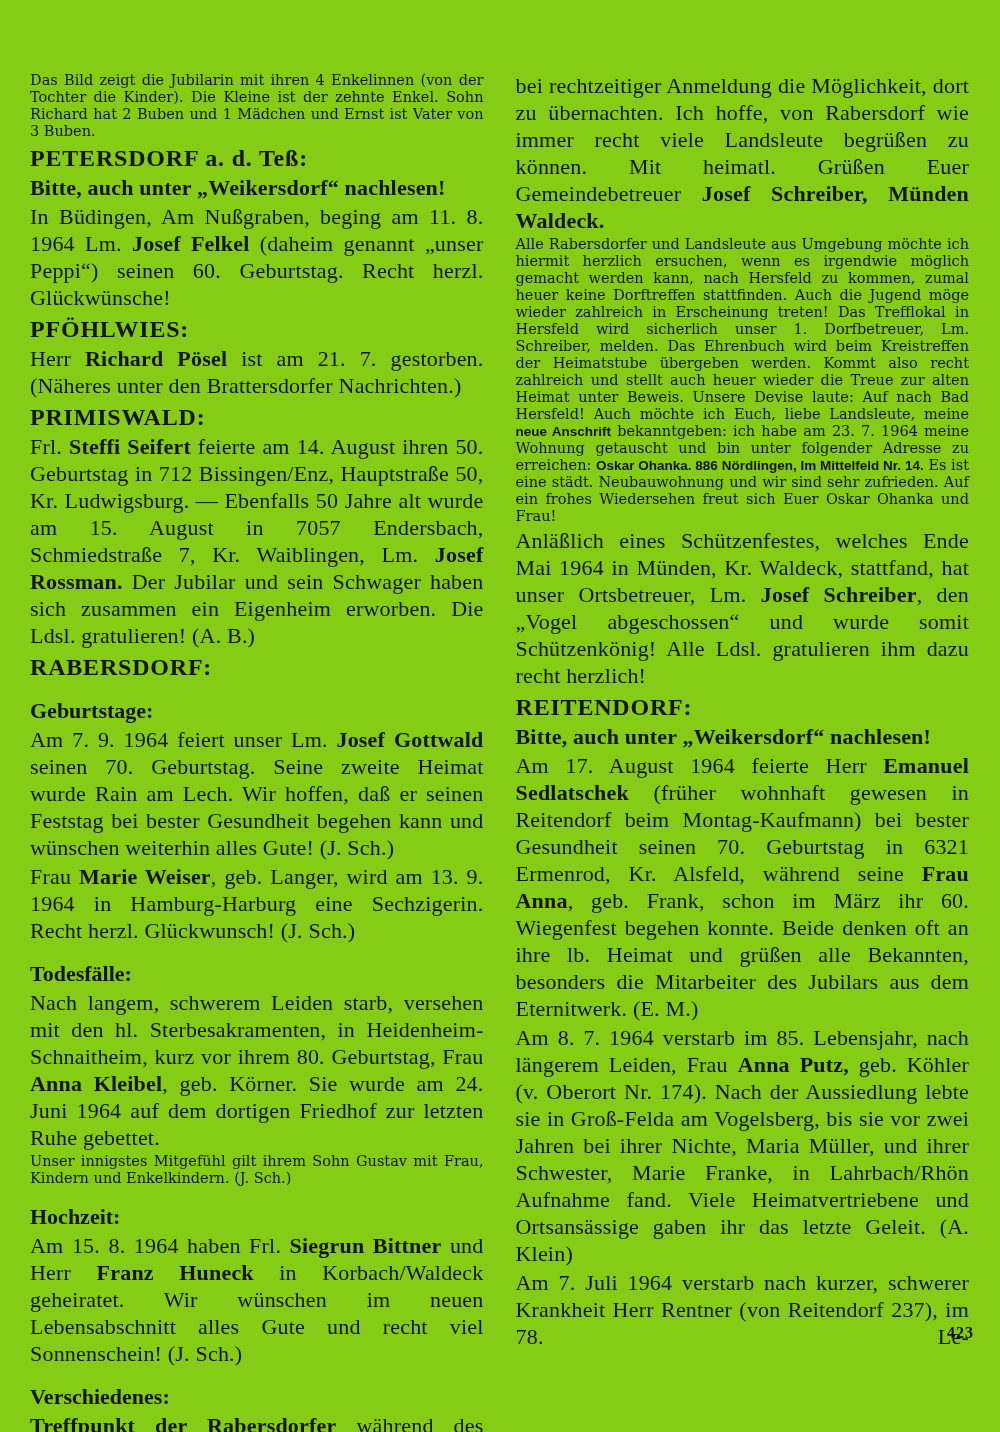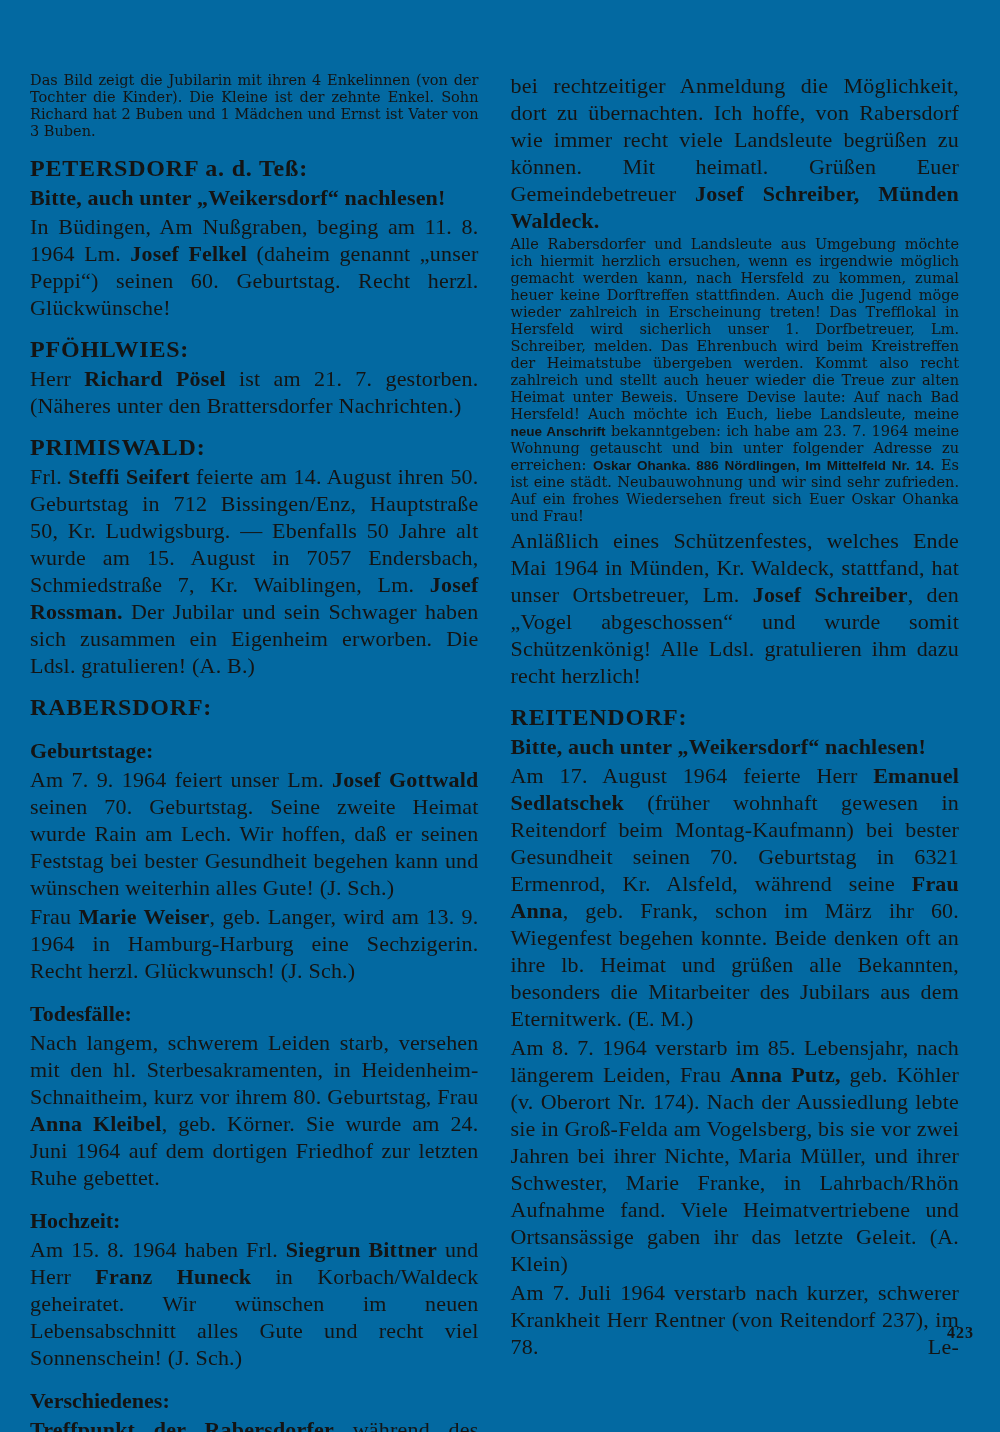--- a/index.html
+++ b/index.html
@@ -1,25 +1,25 @@
 <!DOCTYPE html>
 <html><head>
 <meta charset="utf-8">
 <style>
   html, body { margin: 0; padding: 0; background: #e9e7e2; }
   .page {
     position: relative;
     width: 1000px;
     height: 1432px;
     margin: 0 auto;
-    background: #0369a1;
+    background: #84cc16;
     color: #141414;
     font-family: "Liberation Serif", "DejaVu Serif", serif;
     box-sizing: border-box;
-    padding: 72px 41px 0 30px;
+    padding: 72px 31px 0 30px;
     overflow: hidden;
   }
   .columns { display: flex; gap: 32px; }
   .col { width: 455px; box-sizing: border-box; }
 
   p { margin: 0 0 2px 0; }
 
   .body, .boldline {
     font-size: 22px;
     line-height: 27px;
@@ -27,21 +27,21 @@
     letter-spacing: 0.2px;
   }
   .boldline { font-weight: 700; }
   .cont { text-align-last: justify; }
 
   .heading {
     font-size: 24px;
     line-height: 28px;
     font-weight: 700;
     letter-spacing: 0.8px;
-    margin-top: 14px;
+    margin-top: 4px;
   }
   .subheading {
     font-size: 22px;
     line-height: 27px;
     font-weight: 700;
     margin-top: 16px;
   }
   .small {
     font-family: "DejaVu Serif", serif;
     font-size: 14.5px;
@@ -76,20 +76,21 @@
         <p class="heading">PFÖHLWIES:</p>
         <p class="body">Herr <span class="seg-b">Richard Pösel</span> ist am 21. 7. gestorben. (Näheres unter den Brattersdorfer Nachrichten.)</p>
         <p class="heading">PRIMISWALD:</p>
         <p class="body">Frl. <span class="seg-b">Steffi Seifert</span> feierte am 14. August ihren 50. Geburtstag in 712 Bissingen/Enz, Hauptstraße 50, Kr. Ludwigsburg. — Ebenfalls 50 Jahre alt wurde am 15. August in 7057 Endersbach, Schmiedstraße 7, Kr. Waiblingen, Lm. <span class="seg-b">Josef Rossman.</span> Der Jubilar und sein Schwager haben sich zusammen ein Eigenheim erworben. Die Ldsl. gratulieren! (A. B.)</p>
         <p class="heading">RABERSDORF:</p>
         <p class="subheading">Geburtstage:</p>
         <p class="body">Am 7. 9. 1964 feiert unser Lm. <span class="seg-b">Josef Gottwald</span> seinen 70. Geburtstag. Seine zweite Heimat wurde Rain am Lech. Wir hoffen, daß er seinen Feststag bei bester Gesundheit begehen kann und wünschen weiterhin alles Gute! (J. Sch.)</p>
         <p class="body">Frau <span class="seg-b">Marie Weiser</span>, geb. Langer, wird am 13. 9. 1964 in Hamburg-Harburg eine Sechzigerin. Recht herzl. Glückwunsch! (J. Sch.)</p>
         <p class="subheading">Todesfälle:</p>
         <p class="body">Nach langem, schwerem Leiden starb, versehen mit den hl. Sterbesakramenten, in Heidenheim-Schnaitheim, kurz vor ihrem 80. Geburtstag, Frau <span class="seg-b">Anna Kleibel</span>, geb. Körner. Sie wurde am 24. Juni 1964 auf dem dortigen Friedhof zur letzten Ruhe gebettet.</p>
+        <p class="small">Unser innigstes Mitgefühl gilt ihrem Sohn Gustav mit Frau, Kindern und Enkelkindern. (J. Sch.)</p>
         <p class="subheading">Hochzeit:</p>
         <p class="body">Am 15. 8. 1964 haben Frl. <span class="seg-b">Siegrun Bittner</span> und Herr <span class="seg-b">Franz Huneck</span> in Korbach/Waldeck geheiratet. Wir wünschen im neuen Lebensabschnitt alles Gute und recht viel Sonnenschein! (J. Sch.)</p>
         <p class="subheading">Verschiedenes:</p>
         <p class="body cont"><span class="seg-b">Treffpunkt der Rabersdorfer</span> während des Kreistreffens in Hersfeld ist das <span class="seg-b">Weiser Kaiserhof</span> in der Dudenstraße (vom Bahnhof in ca. 5 - 8 Minuten zu erreichen). Es besteht</p>
       </div>
     <div class="col" id="col-right">
         <p class="body">bei rechtzeitiger Anmeldung die Möglichkeit, dort zu übernachten. Ich hoffe, von Rabersdorf wie immer recht viele Landsleute begrüßen zu können. Mit heimatl. Grüßen Euer Gemeindebetreuer <span class="seg-b">Josef Schreiber, Münden Waldeck.</span></p>
         <p class="small">Alle Rabersdorfer und Landsleute aus Umgebung möchte ich hiermit herzlich ersuchen, wenn es irgendwie möglich gemacht werden kann, nach Hersfeld zu kommen, zumal heuer keine Dorftreffen stattfinden. Auch die Jugend möge wieder zahlreich in Erscheinung treten! Das Trefflokal in Hersfeld wird sicherlich unser 1. Dorfbetreuer, Lm. Schreiber, melden. Das Ehrenbuch wird beim Kreistreffen der Heimatstube übergeben werden. Kommt also recht zahlreich und stellt auch heuer wieder die Treue zur alten Heimat unter Beweis. Unsere Devise laute: Auf nach Bad Hersfeld! Auch möchte ich Euch, liebe Landsleute, meine <span class="seg-bs">neue Anschrift</span> bekanntgeben: ich habe am 23. 7. 1964 meine Wohnung getauscht und bin unter folgender Adresse zu erreichen: <span class="seg-bs">Oskar Ohanka. 886 Nördlingen, Im Mittelfeld Nr. 14.</span> Es ist eine städt. Neubauwohnung und wir sind sehr zufrieden. Auf ein frohes Wiedersehen freut sich Euer Oskar Ohanka und Frau!</p>
         <p class="body">Anläßlich eines Schützenfestes, welches Ende Mai 1964 in Münden, Kr. Waldeck, stattfand, hat unser Ortsbetreuer, Lm. <span class="seg-b">Josef Schreiber</span>, den „Vogel abgeschossen“ und wurde somit Schützenkönig! Alle Ldsl. gratulieren ihm dazu recht herzlich!</p>
         <p class="heading">REITENDORF:</p>

